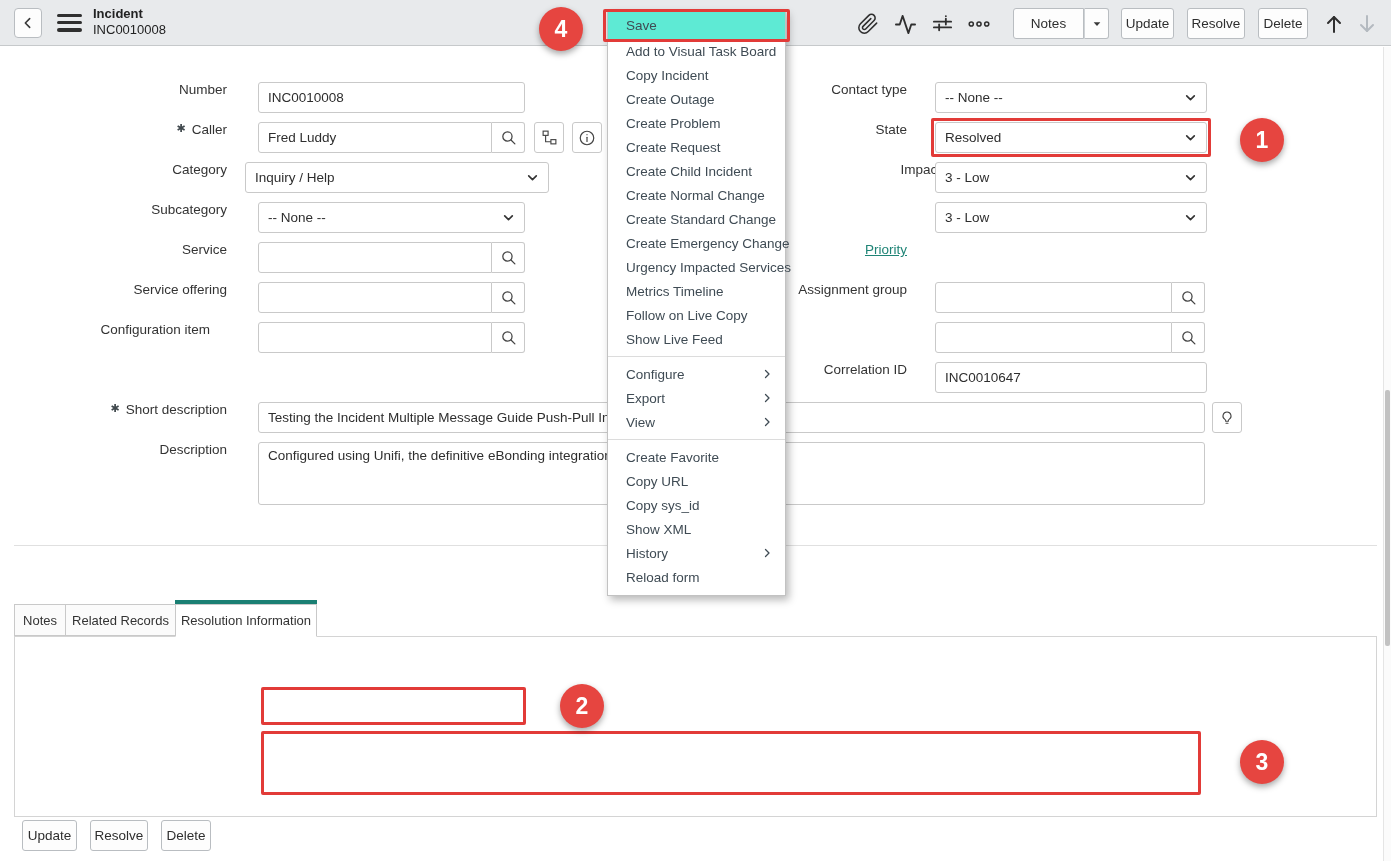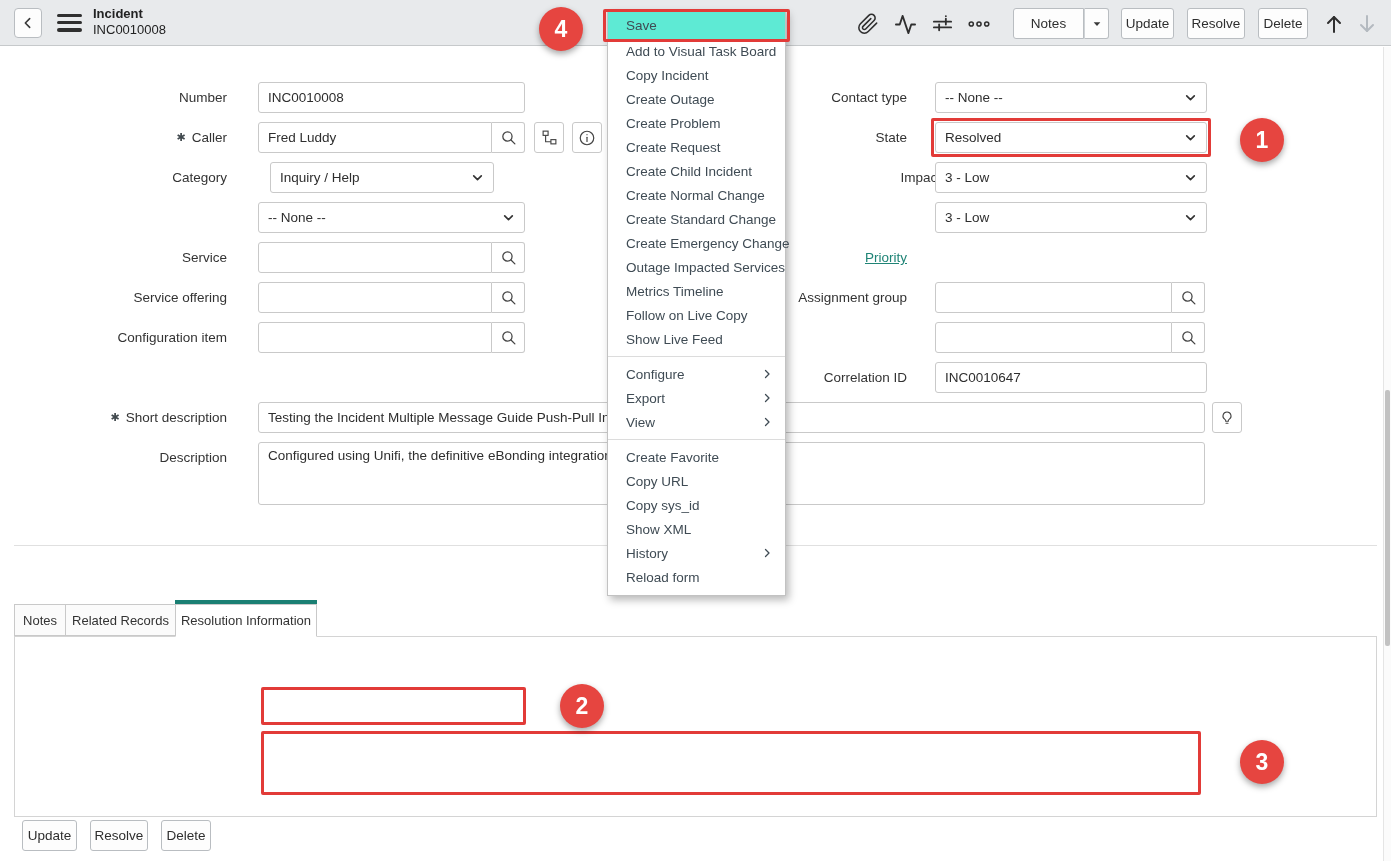--- a/index.html
+++ b/index.html
@@ -22,21 +22,21 @@
   .hicon { position:absolute; top:12px; width:24px; height:24px; display:flex;
            align-items:center; justify-content:center; cursor:pointer; }
   .hbtn { position:absolute; top:8px; height:31px; background:#fdfdfd;
           border:1px solid #b9bdc1; border-radius:3px; font-size:13.5px; color:#2e2e2e;
           display:flex; align-items:center; justify-content:center;
           font-family:inherit; cursor:pointer; }
   .split-main { border-radius:3px 0 0 3px; }
   .split-caret { border-radius:0 3px 3px 0; border-left:1px solid #cfd3d6; }
   
   .lbl { position:absolute; height:31px; font-size:13.5px; color:#333;
-         display:flex; align-items:center; justify-content:flex-end; gap:6px; }
+         display:flex; align-items:flex-start; justify-content:flex-end; gap:6px; }
   .star { font-size:11px; color:#41494e; }
   .inp { position:absolute; height:31px; border:1px solid #c9c9c9; border-radius:3px;
          background:#fff; font-size:13.5px; color:#2e2e2e; padding:0 9px;
          font-family:inherit; }
   .inp.ro { background:#e9e9e9; border-color:#cfcfcf; }
   .sel { position:absolute; height:31px; border:1px solid #c9c9c9; border-radius:3px;
          background:#fff; font-size:13.5px; color:#2e2e2e; padding:0 9px;
          display:flex; align-items:center; justify-content:space-between; cursor:pointer; }
   .ref { position:absolute; height:31px; display:flex; }
   .ref input { flex:1; min-width:0; height:31px; border:1px solid #c9c9c9;
@@ -189,29 +189,32 @@
     <svg width="18" height="18" viewBox="0 0 24 24" fill="none" stroke="#444" stroke-width="1.6" stroke-linecap="round">
         <circle cx="12" cy="12" r="9"></circle>
         <line x1="12" y1="11" x2="12" y2="16.5"></line>
         <line x1="12" y1="7.5" x2="12" y2="7.6"></line>
       </svg>
   </div>
 
   <div class="lbl" style="left:27px;top:162px;width:200px">
       <span>Category</span>
     </div>
-  <div class="sel" style="left:270px;top:162px;width:224px">
+  <div class="sel" style="left:245px;top:162px;width:304px">
     <span>Inquiry / Help</span>
     <span>
         <svg width="13" height="13" viewBox="0 0 24 24" fill="none" stroke="#333" stroke-width="3" stroke-linecap="round" stroke-linejoin="round">
           <polyline points="5 9 12 16 19 9"></polyline>
         </svg>
       </span>
   </div>
 
+  <div class="lbl" style="left:27px;top:202px;width:200px">
+      <span>Subcategory</span>
+    </div>
   <div class="sel" style="left:258px;top:202px;width:267px">
     <span>-- None --</span>
     <span>
         <svg width="13" height="13" viewBox="0 0 24 24" fill="none" stroke="#333" stroke-width="3" stroke-linecap="round" stroke-linejoin="round">
           <polyline points="5 9 12 16 19 9"></polyline>
         </svg>
       </span>
   </div>
 
   <div class="lbl" style="left:27px;top:242px;width:200px">
@@ -233,21 +236,21 @@
   <div class="ref" style="left:258px;top:282px;width:267px">
     <input style="">
     <span class="refbtn">
         <svg width="17" height="17" viewBox="0 0 24 24" fill="none" stroke="#444" stroke-width="1.8" stroke-linecap="round">
           <circle cx="10.5" cy="10.5" r="6.5"></circle>
           <line x1="15.5" y1="15.5" x2="21" y2="21"></line>
         </svg>
       </span>
   </div>
 
-  <div class="lbl" style="left:27px;top:322px;width:200px">
+  <div class="lbl" style="left:10px;top:322px;width:200px">
       <span>Configuration item</span>
     </div>
   <div class="ref" style="left:258px;top:322px;width:267px">
     <input style="">
     <span class="refbtn">
         <svg width="17" height="17" viewBox="0 0 24 24" fill="none" stroke="#444" stroke-width="1.8" stroke-linecap="round">
           <circle cx="10.5" cy="10.5" r="6.5"></circle>
           <line x1="15.5" y1="15.5" x2="21" y2="21"></line>
         </svg>
       </span>
@@ -444,21 +447,21 @@
     <div class="mi">
         <span>Create Normal Change</span>
       </div>
     <div class="mi">
         <span>Create Standard Change</span>
       </div>
     <div class="mi">
         <span>Create Emergency Change</span>
       </div>
     <div class="mi">
-        <span>Outage Impacted Services</span>
+        <span>Urgency Impacted Services</span>
       </div>
     <div class="mi">
         <span>Metrics Timeline</span>
       </div>
     <div class="mi">
         <span>Follow on Live Copy</span>
       </div>
     <div class="mi">
         <span>Show Live Feed</span>
       </div>

